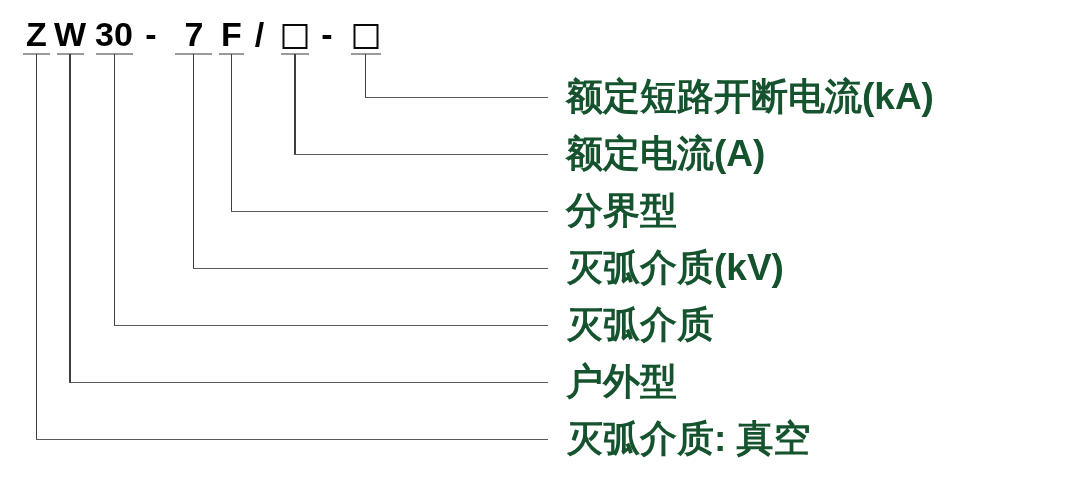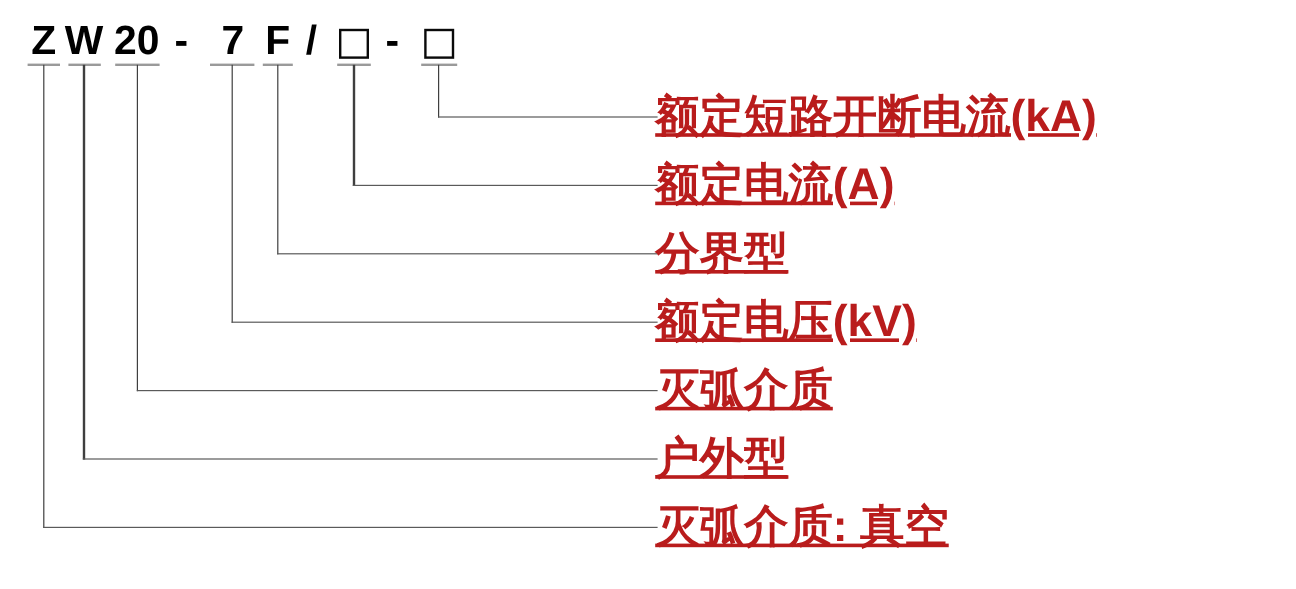--- a/index.html
+++ b/index.html
@@ -48,39 +48,38 @@
     background: #3f3f3f;
   }
   .hline {
     position: absolute;
     height: 1.5px;
     background: #5a5a5a;
   }
   
   .meaning {
     position: absolute;
-    left: 546px;
+    left: 566px;
     height: 44px;
     line-height: 44px;
     font-size: 37px;
     font-weight: 700;
-    color: #b91c1c;
+    color: #14532d;
     white-space: nowrap;
-    text-decoration: underline;
   }
 </style>
 </head>
 <body>
 
 <div class="canvas">
 
   <div>
     <span class="tok" style="left:36.5px">Z</span>
     <span class="tok" style="left:70px">W</span>
-    <span class="tok" style="left:114px">20</span>
+    <span class="tok" style="left:114px">30</span>
     <span class="tok" style="left:151px">-</span>
     <span class="tok" style="left:194px">7</span>
     <span class="tok" style="left:231.5px">F</span>
     <span class="tok" style="left:259.5px">/</span>
     <span class="tok-box" style="left:295px"></span>
     <span class="tok" style="left:327px">-</span>
     <span class="tok-box" style="left:365.5px"></span>
   </div>
 
   <div class="tick" style="left:23px;top:53px;width:27px"></div>
@@ -107,18 +106,18 @@
   <div class="stem" style="left:294.2px;top:54px;height:101px"></div>
   <div class="hline" style="left:294.2px;top:153.5px;width:254px"></div>
 
   <div class="tick" style="left:350.5px;top:53px;width:30px"></div>
   <div class="stem" style="left:364.7px;top:54px;height:44px"></div>
   <div class="hline" style="left:364.7px;top:96.5px;width:183px"></div>
 
   <div class="meaning" style="top:75px">额定短路开断电流(kA)</div>
   <div class="meaning" style="top:189px">分界型</div>
   <div class="meaning" style="top:132px">额定电流(A)</div>
-  <div class="meaning" style="top:246px">额定电压(kV)</div>
+  <div class="meaning" style="top:246px">灭弧介质(kV)</div>
   <div class="meaning" style="top:303px">灭弧介质</div>
   <div class="meaning" style="top:360px">户外型</div>
   <div class="meaning" style="top:417px">灭弧介质: 真空</div>
 
 </div>
 
 </body></html>

